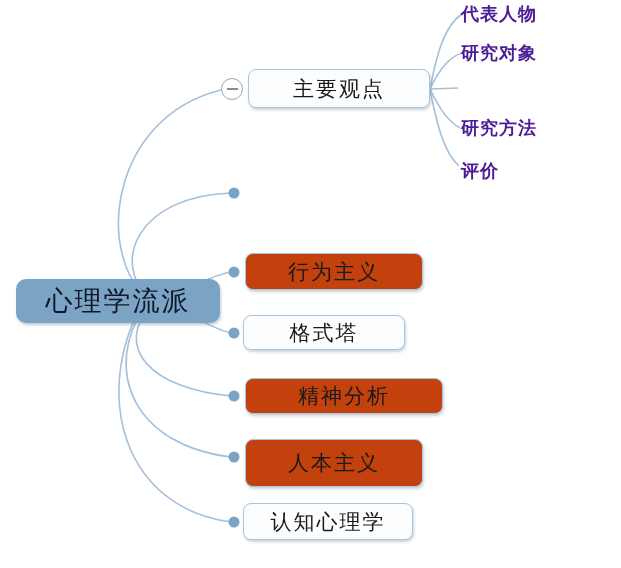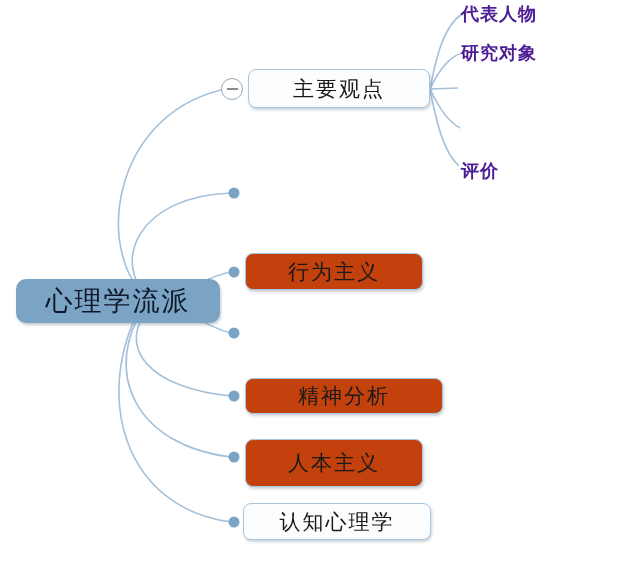--- a/index.html
+++ b/index.html
@@ -99,24 +99,26 @@
 
   <button class="collapse-btn">
     <span class="minus-bar"></span>
   </button>
 
   <div class="node" style="left:248px;top:69px;width:182px;height:39px;">主要观点</div>
 
 
   <div class="node yellow" style="left:245px;top:253px;width:178px;height:37px;">行为主义</div>
 
+  <div class="node" style="left:243px;top:315px;width:162px;height:35px;">格式塔</div>
 
   <div class="node yellow" style="left:245px;top:378px;width:198px;height:36px;">精神分析</div>
 
   <div class="node yellow" style="left:245px;top:439px;width:178px;height:48px;">人本主义</div>
 
-  <div class="node" style="left:243px;top:503px;width:188px;height:37px;">认知心理学</div>
+  <div class="node" style="left:243px;top:503px;width:170px;height:37px;">认知心理学</div>
 
   <div class="subtopic" style="top:3px;">代表人物</div>
   <div class="subtopic" style="top:42px;">研究对象</div>
+  <div class="subtopic" style="top:117px;">研究方法</div>
   <div class="subtopic" style="top:160px;">评价</div>
 
 </div>
 
 </body></html>

